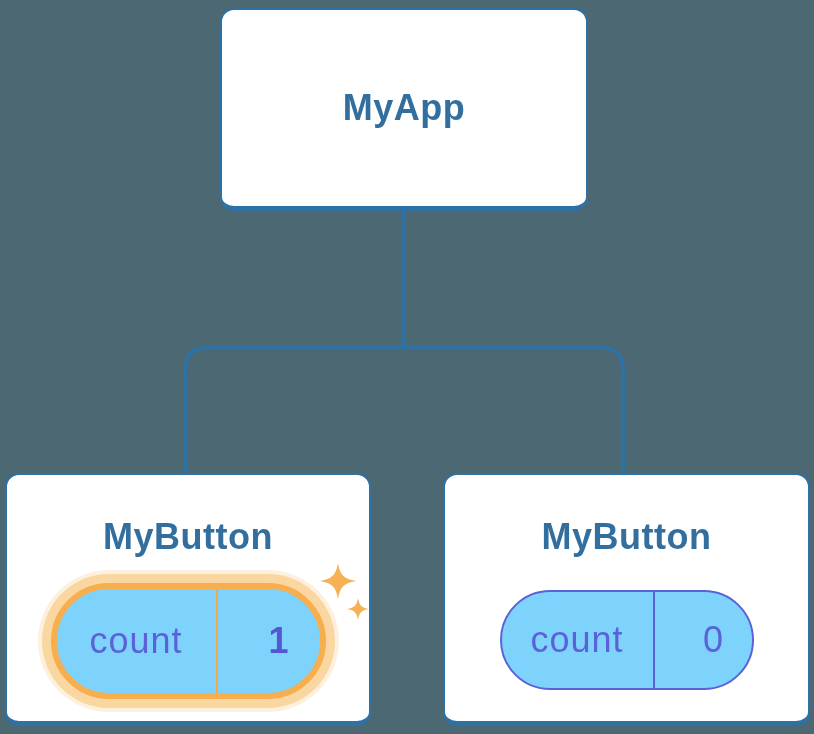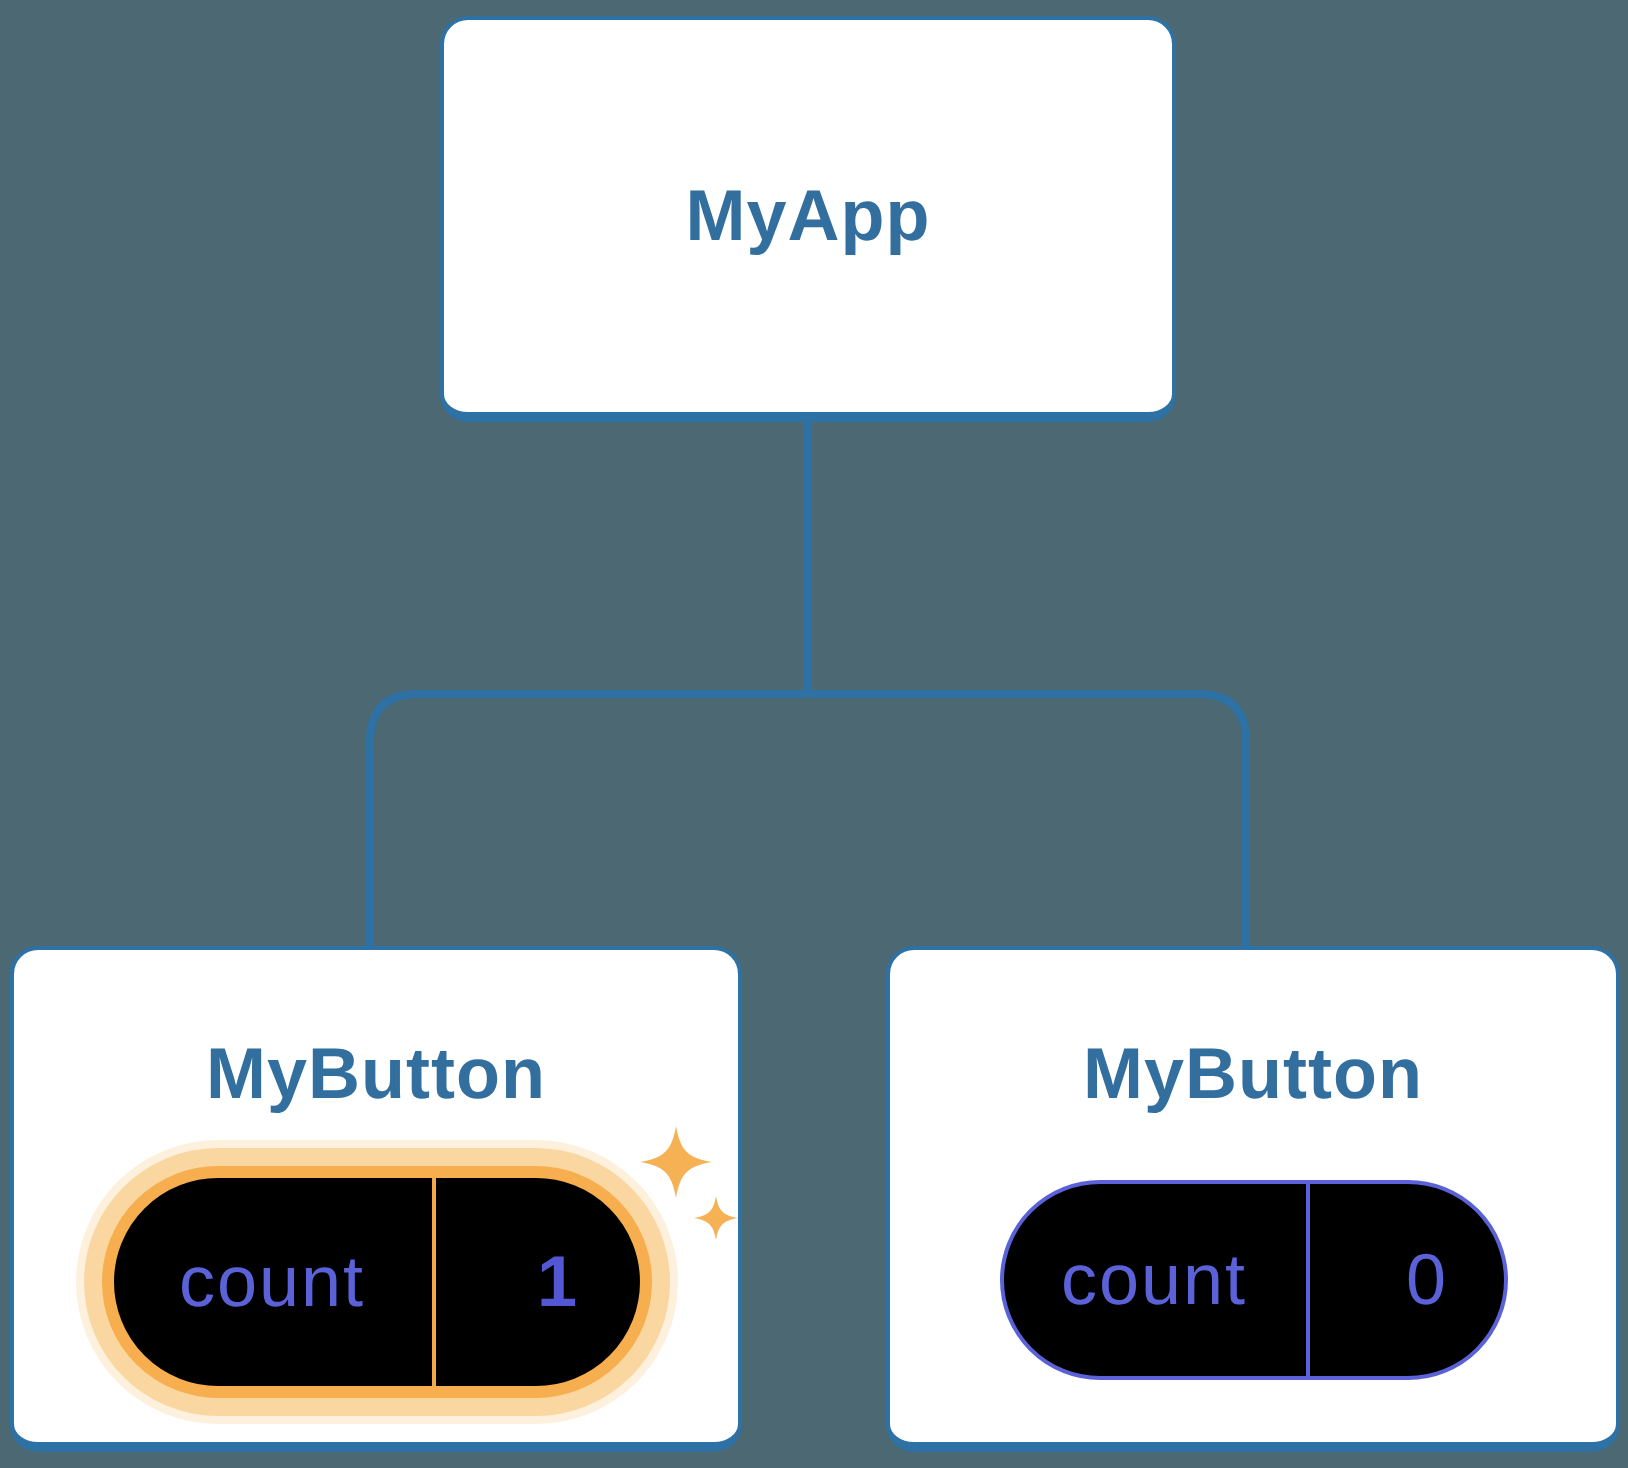--- a/index.html
+++ b/index.html
@@ -39,21 +39,21 @@
     letter-spacing: 0.5px;
     color: #336F9E;
     line-height: 40px;
     white-space: nowrap;
   }
 
   .pill {
     display: flex;
     align-items: stretch;
     box-sizing: border-box;
-    background: #000000;
+    background: #7dd3fc;
     gap: 20px;
   }
   .pill .pill-label {
     flex: 1;
     display: flex; align-items: center; justify-content: center;
     font-size: 36px;
     letter-spacing: 1px;
     color: #5B62D8;
   }
   .pill .pill-value {

